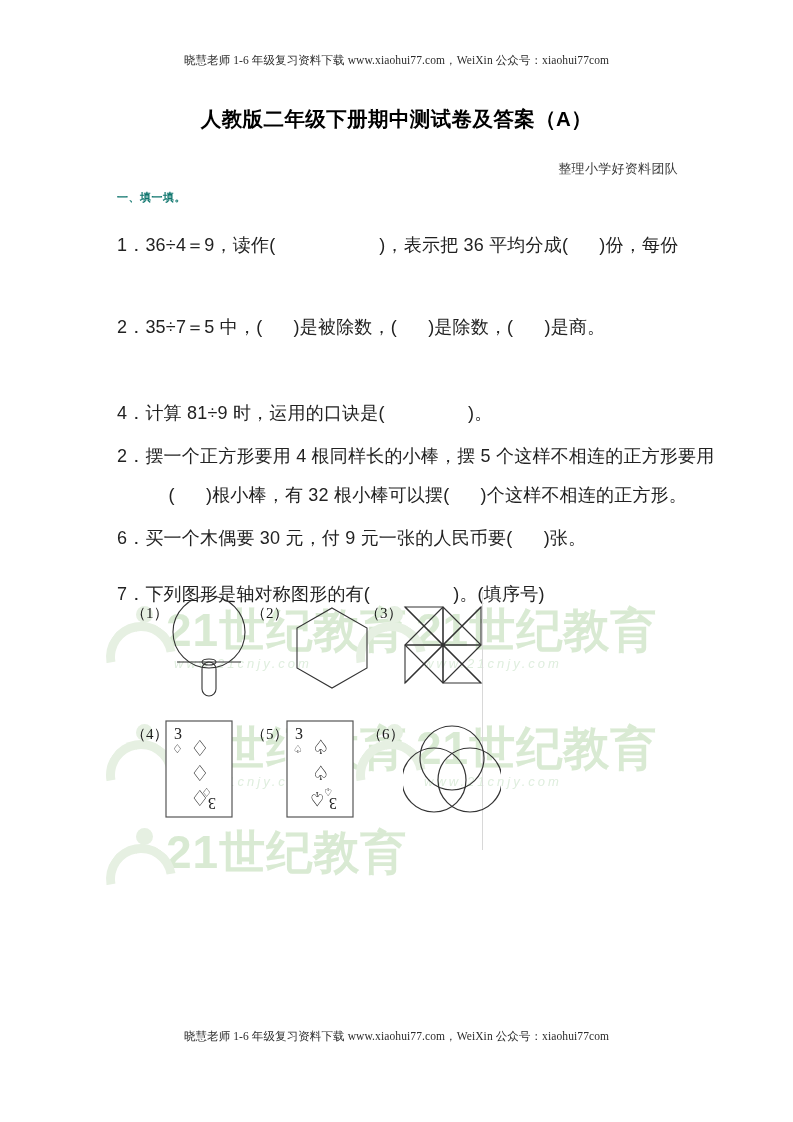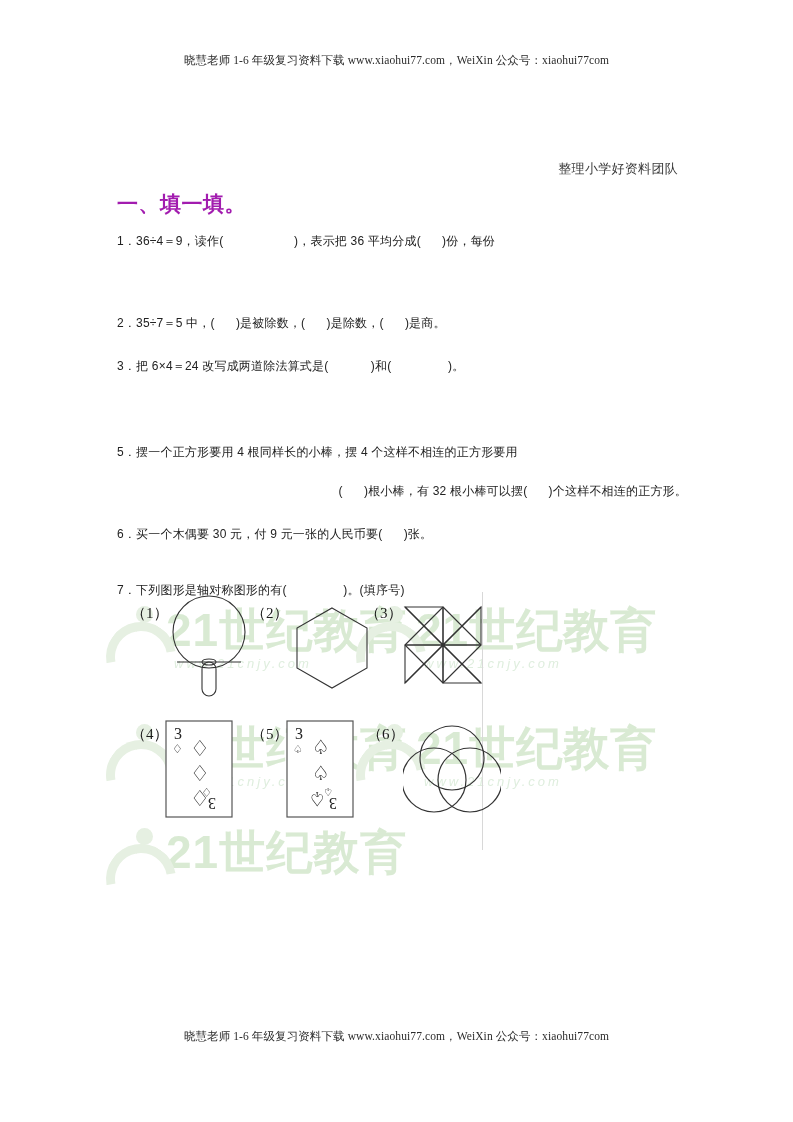--- a/index.html
+++ b/index.html
@@ -56,31 +56,31 @@
     color: #3a3a3a;
     letter-spacing: 0.3px;
     margin-left: 8px;
   }
 
   
   #section-heading {
     position: absolute;
     left: 117px;
     top: 190px;
-    font-size: 21px;
+    font-size: 11px;
     font-weight: bold;
-    color: #a21caf;
+    color: #0f766e;
     letter-spacing: 0.5px;
   }
 
   .qline {
     position: absolute;
     left: 117px;
     width: 570px;
-    font-size: 12px;
+    font-size: 18px;
     color: #222;
     letter-spacing: 0.2px;
     white-space: pre;
   }
   .qline.cont { left: 117px; }
 
   
   #figure-block {
     position: absolute;
     left: 131px;
@@ -175,32 +175,33 @@
     <div class="wm-sub" style="margin-left:56px; margin-top:-6px;">www.21cnjy.com</div>
   </div>
   <div class="wm" style="left:118px; top:822px;">
     <div class="wm-arc" style="left:-12px; top:22px;"></div>
     <div class="wm-dot" style="left:18px; top:6px;"></div>
     <div class="wm-text" style="margin-left:48px;">21世纪教育</div>
   </div>
 
   <div class="running-text" id="page-header">晓慧老师 1-6 年级复习资料下载 www.xiaohui77.com，WeiXin 公众号：xiaohui77com</div>
 
+  <div id="doc-title">人教版二年级下册期中测试卷及答案（A）</div>
   <div id="byline">整理小学好资料团队</div>
 
   <div id="section-heading">一、填一填。</div>
 
   <div class="qline" style="top:233px;">1．36÷4＝9，读作(                    )，表示把 36 平均分成(      )份，每份</div>
 
   <div class="qline" style="top:315px;">2．35÷7＝5 中，(      )是被除数，(      )是除数，(      )是商。</div>
 
-  <div class="qline" style="top:358px;">3．把 6×4＝24 改写成两道除法算式是(            )和(                )。</div>
-
-
-  <div class="qline" style="top:444px;">5．摆一个正方形要用 4 根同样长的小棒，摆 4 个这样不相连的正方形要用</div>
+
+  <div class="qline" style="top:401px;">4．计算 81÷9 时，运用的口诀是(                )。</div>
+
+  <div class="qline" style="top:444px;">2．摆一个正方形要用 4 根同样长的小棒，摆 5 个这样不相连的正方形要用</div>
   <div class="qline cont" style="top:483px;text-align:right;">(      )根小棒，有 32 根小棒可以摆(      )个这样不相连的正方形。</div>
 
   <div class="qline" style="top:526px;">6．买一个木偶要 30 元，付 9 元一张的人民币要(      )张。</div>
 
   <div class="qline" style="top:582px;">7．下列图形是轴对称图形的有(                )。(填序号)</div>
 
   <div id="figure-divider"></div>
 
   <div id="figure-block">
 

